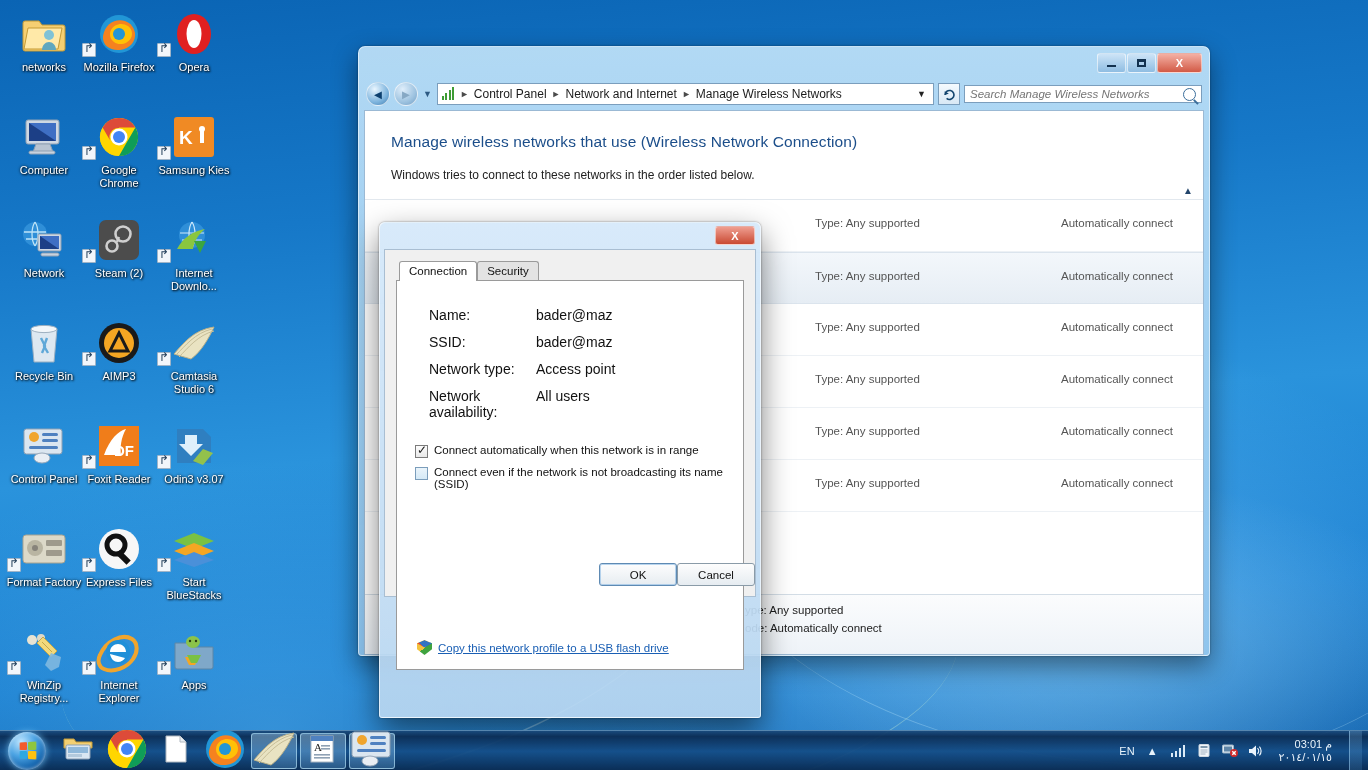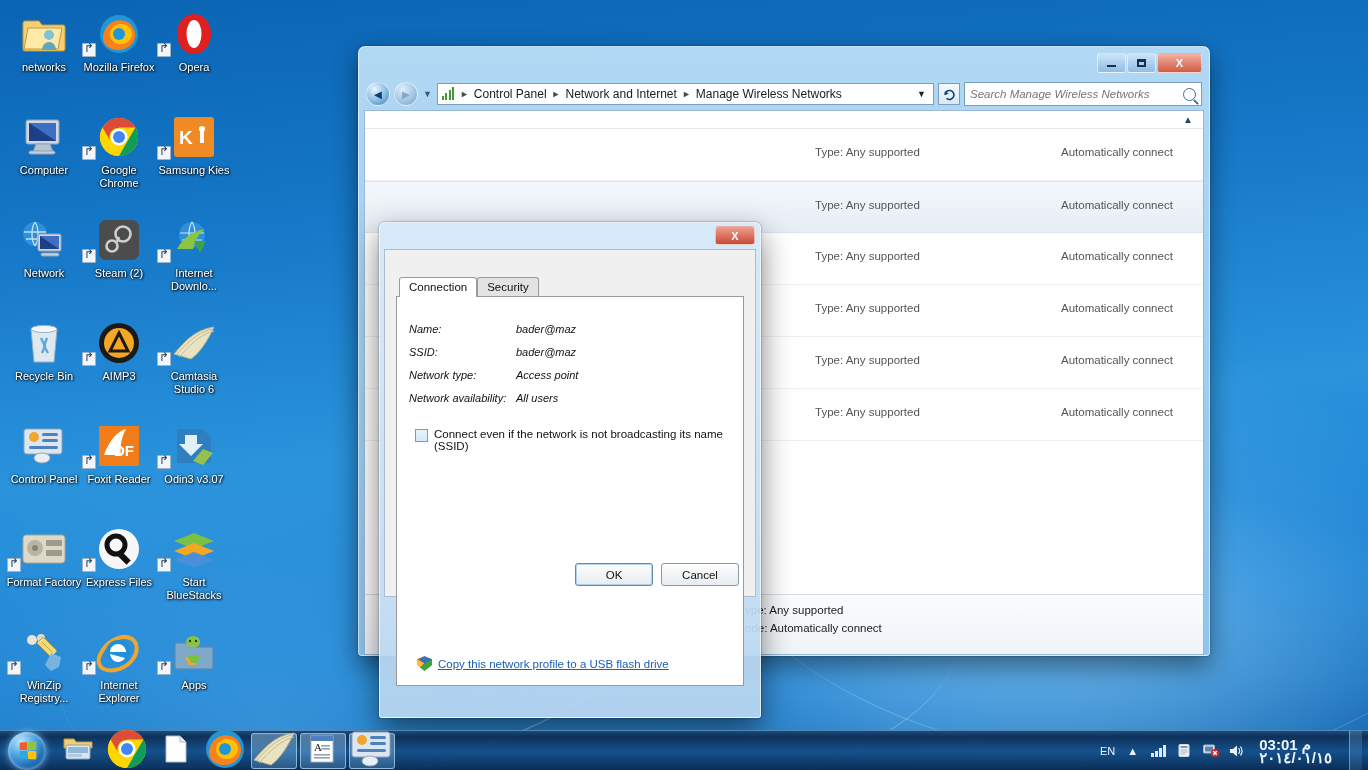--- a/index.html
+++ b/index.html
@@ -72,21 +72,21 @@
   .navdrop { font-size:9px; color:#2d5a83; padding:0 1px; }
   #addrbar { flex:1; height:22px; background:#fff; border:1px solid #7b9ebd;
     display:flex; align-items:center; padding:0 2px; font-size:12px; color:#1b1b1b; }
   .crumb { padding:1px 4px; white-space:nowrap; }
   .crumbsep { color:#4a4a4a; font-size:9px; padding:0 1px; }
   .addrdrop { margin-left:auto; font-size:9px; color:#222; padding:0 5px; }
   .sigicon { width:16px; height:14px; margin:0 2px 0 1px; position:relative; display:inline-block; }
   .sigicon i { position:absolute; bottom:1px; width:2px; background:#3f9c35; display:block; }
   #refreshbtn { width:22px; height:22px; border:1px solid #7b9ebd; background:linear-gradient(180deg,#f4fafe,#d8e8f5);
     display:flex; align-items:center; justify-content:center; font-size:11px; color:#14466f; }
-  #searchbox { width:238px; height:24px; background:#fff; border:1px solid #7b9ebd;
+  #searchbox { width:238px; height:18px; background:#fff; border:1px solid #7b9ebd;
     display:flex; align-items:center; padding:0 5px; }
   #searchbox input { border:0; outline:0; width:100%; font-size:11.5px; font-style:italic; color:#777;
     font-family:"Liberation Sans",sans-serif; background:transparent; }
   .mag { width:13px; height:13px; border:1.6px solid #3b6e9b; border-radius:50%; position:relative; flex:none; }
   .mag:after { content:""; position:absolute; right:-4px; bottom:-3px; width:6px; height:1.8px;
     background:#3b6e9b; transform:rotate(45deg); }
 
   
   #client { background:#fff; height:545px; margin-top:4px; border:1px solid #9bb9d4; position:relative; overflow:hidden; }
   #header { padding:22px 26px 0 26px; }
@@ -122,45 +122,45 @@
     border:1px solid rgba(255,255,255,.6);
     box-shadow:0 0 2px rgba(0,0,0,.5), 0 12px 30px rgba(0,0,0,.5);
     padding:4px;
   }
   #dlgtitle { height:22px; display:flex; align-items:center; padding:0 2px; position:relative; }
   #dlgtitle .t { font-size:15px; color:#0c1f33;margin-top:44px; }
   #dlgclose { position:absolute; right:1px; top:-1px; width:40px; height:19px;
     background:linear-gradient(180deg,#ef9e90,#c94a33); border:1px solid rgba(255,255,255,.55);
     border-radius:3px; color:#fff; font-size:11px; font-weight:bold;
     display:flex; align-items:center; justify-content:center; }
-  #dlgbody { background:#f0f0f0; height:348px; border:1px solid #a9bed2; padding:26px 11px; position:relative; }
+  #dlgbody { background:#f0f0f0; height:348px; border:1px solid #a9bed2; padding:10px 11px; position:relative; }
   #tabs { display:flex; align-items:flex-end; height:20px; padding-left:3px; }
   .tab { font-size:11.5px; padding:3px 9px 3px 9px; border:1px solid #9a9a9a; border-bottom:none;
     background:#e3e3e3; color:#111; border-radius:3px 3px 0 0; }
   .tab.active { background:#fff; position:relative; z-index:2; padding-bottom:4px; margin-bottom:-1px; }
   #tabpanel { background:#fff; border:1px solid #9a9a9a; height:390px; margin-top:0; padding:26px 0 0 0; position:relative; }
-  .frow { display:flex; font-size:11px; color:#111; margin:0 0 11px 12px;font-style:italic; }
+  .frow { display:flex; font-size:14px; color:#111; margin:0 0 11px 32px; }
   .frow .k { width:107px; }
   .chk { display:flex; align-items:flex-start; gap:6px; font-size:11.5px; color:#111; margin:0 0 8px 18px; }
   .box { width:13px; height:13px; border:1px solid #7b7b7b; background:linear-gradient(180deg,#fdfdfd,#e8e8e8);
     flex:none; position:relative; margin-top:1px; }
   .box.checked:after { content:"✓"; position:absolute; left:1px; top:-3px; font-size:12px; color:#222; }
   .box.blue { background:linear-gradient(180deg,#eaf4fb,#d5e9f6); border-color:#7b9dbb; }
   #usblink { position:absolute; left:20px; bottom:14px; display:flex; align-items:center; gap:6px;
     font-size:11.5px; }
   #usblink a { color:#1a5fb4; text-decoration:underline; }
   .shield { width:15px; height:15px; position:relative; flex:none;
     background:linear-gradient(135deg,#f3c33d 50%, #3fa33f 50%);
     clip-path:polygon(50% 0,100% 22%,100% 62%,50% 100%,0 62%,0 22%);
     border-radius:2px; }
   .shield:after { content:""; position:absolute; left:0; top:0; right:0; bottom:0;
     background:linear-gradient(45deg, rgba(230,70,50,.95) 50%, rgba(40,110,200,.95) 50%);
     clip-path:polygon(50% 0,100% 22%,50% 50%,0 22%);
   }
-  #dlgbtns { position:absolute; right:16px; bottom:10px; display:flex; gap:8px; }
+  #dlgbtns { position:absolute; right:0; bottom:10px; display:flex; }
   .dbtn { width:78px; height:23px; font-size:11.5px; color:#111;
     border:1px solid #8a9ba8; border-radius:3px;
     background:linear-gradient(180deg,#fdfdfd,#e6ecf1);
     display:flex; align-items:center; justify-content:center; }
   .dbtn.default { border-color:#5e8ab3; box-shadow:0 0 0 1px rgba(130,180,225,.55) inset; }
 
   
   #taskbar { position:absolute; left:0; bottom:0; width:1368px; height:40px;
     background:linear-gradient(180deg, rgba(24,72,122,.93) 0%, rgba(12,46,86,.96) 14%,
       rgba(20,78,136,.95) 52%, rgba(10,44,84,.97) 100%);
@@ -173,21 +173,21 @@
     box-shadow:0 0 7px rgba(120,205,255,.8), inset 0 0 4px rgba(255,255,255,.7);
     display:flex; align-items:center; justify-content:center; }
   .flag { width:17px; height:17px; display:grid; grid-template-columns:1fr 1fr; grid-template-rows:1fr 1fr;
     gap:1.5px; transform:perspective(30px) rotateY(-12deg); }
   .flag i { display:block; border-radius:1px; }
   .tbitem { width:46px; height:36px; margin-left:3px; display:flex; align-items:center; justify-content:center; flex:none; }
   .tbitem.open { background:linear-gradient(180deg, rgba(180,225,255,.42), rgba(110,180,235,.30));
     border:1px solid rgba(190,235,255,.6); border-radius:3px; }
   #tray { margin-left:auto; display:flex; align-items:center; gap:9px; padding-right:6px; color:#e8f3fb; font-size:11px; }
   #tray .ico { width:17px; height:17px; display:flex; align-items:center; justify-content:center; }
-  #clock { text-align:left; line-height:13px; font-size:15px; color:#eaf4fc; padding:0 5px;font-weight:bold; }
+  #clock { text-align:right; line-height:13px; font-size:11px; color:#eaf4fc; padding:0 5px; }
   #showdesk { width:13px; height:40px; margin-left:3px;
     border-left:1px solid rgba(165,215,250,.5);
     background:linear-gradient(180deg, rgba(150,205,245,.22), rgba(90,160,215,.18)); }
   .bars { display:flex; align-items:flex-end; gap:1.5px; height:13px; }
   .bars i { width:2.5px; background:#dbeaf6; display:block; }
 </style>
 </head>
 <body>
 
 <div class="swoosh sw1"></div>
@@ -491,20 +491,24 @@
       </svg>
     </div>
 
     <div id="searchbox">
       <input placeholder="Search Manage Wireless Networks" style="">
       <span class="mag"></span>
     </div>
   </div>
 
   <div id="client">
+    <div id="header">
+      <h1>Manage wireless networks that use (Wireless Network Connection)</h1>
+      <p>Windows tries to connect to these networks in the order listed below.</p>
+    </div>
 
 
     <div id="listwrap">
       <div id="listhdr">
         <span class="collapse">▲</span>
       </div>
       <div id="rows">
           <div class="netrow">
             <span class="type">Type:  Any supported</span>
             <span class="mode">Automatically connect</span>
@@ -562,20 +566,24 @@
       </div>
       <div class="frow">
         <span class="k">Network type:</span>
         <span>Access point</span>
       </div>
       <div class="frow" style="margin-bottom:24px;">
         <span class="k">Network availability:</span>
         <span>All users</span>
       </div>
 
+      <div class="chk">
+        <span class="box checked"></span>
+        <span>Connect automatically when this network is in range</span>
+      </div>
       <div class="chk">
         <span class="box blue"></span>
         <span>Connect even if the network is not broadcasting its name (SSID)</span>
       </div>
 
       <div id="usblink">
         <span class="shield"></span>
         <a href="#">Copy this network profile to a USB flash drive</a>
       </div>
     </div>

